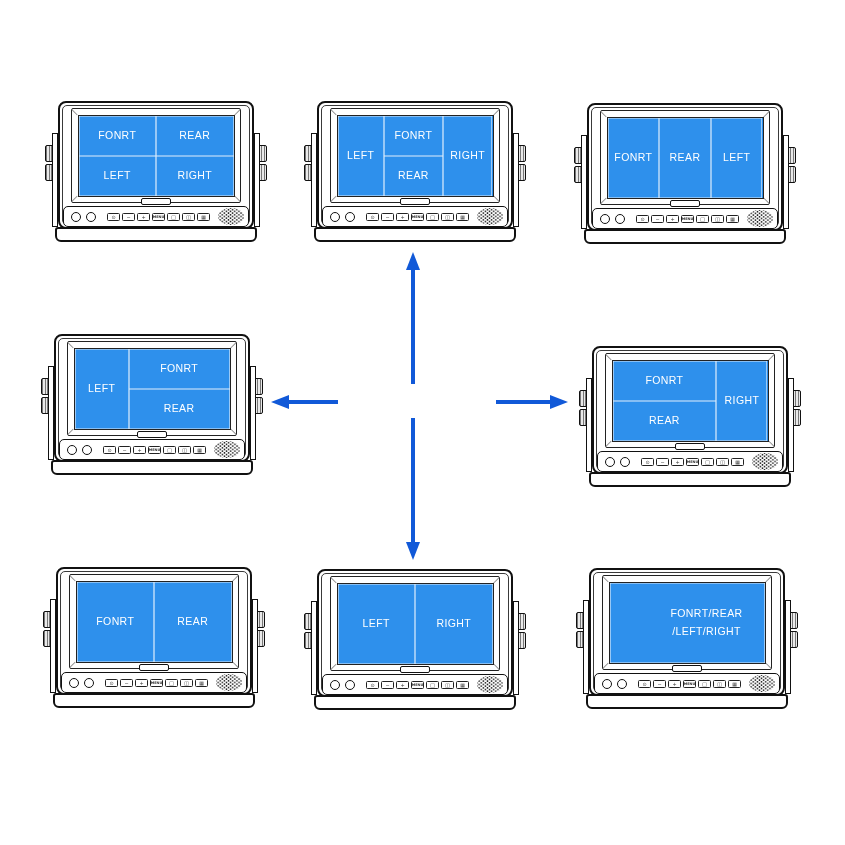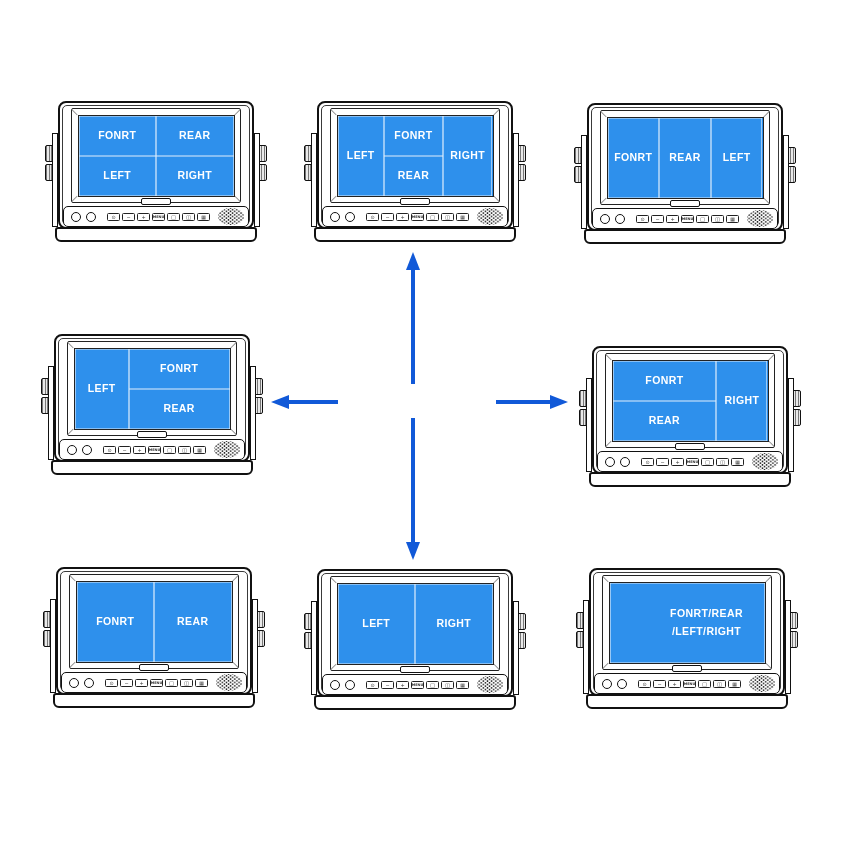--- a/index.html
+++ b/index.html
@@ -10,21 +10,21 @@
   .monitor{position:absolute;width:196px;height:142px}
   .case{position:absolute;left:0;top:0;right:0;height:128px;background:#fff;border:2px solid #111;border-radius:8px;z-index:2;box-sizing:border-box}
   .face-line{position:absolute;inset:2px;border:1px solid #3a3a3a;border-radius:5px}
   .bezel{position:absolute;left:11px;right:11px;top:5px;height:93px;background:#fff;border:1.5px solid #222;border-radius:2px}
   .seam{position:absolute;width:8px;height:1px;background:#8f8f8f}
   .seam.tl{left:0;top:0;transform-origin:0 0;transform:rotate(45deg)}
   .seam.tr{right:0;top:0;transform-origin:100% 0;transform:rotate(-45deg)}
   .seam.bl{left:0;bottom:0;transform-origin:0 100%;transform:rotate(-45deg)}
   .seam.br{right:0;bottom:0;transform-origin:100% 100%;transform:rotate(45deg)}
   .screen{position:absolute;inset:5.5px;background:var(--screen-blue,#2E90EC);border:1px solid #222}
-  .cell{position:absolute;display:flex;align-items:center;justify-content:center;color:#fff;font-weight:bold;font-size:10.5px;letter-spacing:.4px;line-height:1.7;white-space:pre-line;text-align:center;box-shadow:inset 0 0 0 .6px rgba(255,255,255,.85);box-sizing:border-box}
+  .cell{position:absolute;display:flex;align-items:center;justify-content:center;color:#fff;font-weight:normal;font-size:10.5px;letter-spacing:.4px;line-height:1.7;white-space:pre-line;text-align:center;box-shadow:inset 0 0 0 .6px rgba(255,255,255,.85);box-sizing:border-box}
   .tab{position:absolute;left:50%;top:95px;transform:translateX(-50%);width:30px;height:7px;background:#fff;border:1.5px solid #111;border-radius:2px;z-index:5;box-sizing:border-box}
   .controls{position:absolute;left:3px;right:3px;top:103px;height:21px;background:#fff;border:1.5px solid #111;border-radius:5px;display:flex;align-items:center;padding-left:7px;box-sizing:border-box;z-index:3}
   .pwr{width:8px;height:8px;border:1.5px solid #111;border-radius:50%;margin-right:5px;flex:none;background:#fff;box-sizing:content-box}
   .btn-row{display:flex;gap:2px;margin-left:6px}
   .cbtn{width:13px;height:8px;border:1px solid #222;border-radius:1.5px;background:#fff;display:flex;align-items:center;justify-content:center;font-family:"DejaVu Sans",sans-serif;font-size:5px;color:#333;flex:none;overflow:hidden;box-sizing:border-box}
   .cbtn.menu{font-size:3.5px;font-weight:bold}
   .speaker{margin-left:auto;margin-right:4px;width:26px;height:17px;border-radius:50%;flex:none;
     background-image:radial-gradient(circle,#222 .8px,transparent 1px),radial-gradient(circle,#222 .8px,transparent 1px);
     background-size:4.2px 3.4px;background-position:0 0,2.1px 1.7px}
   .base{position:absolute;left:-3px;right:-3px;top:126px;height:15px;background:#fff;border:2px solid #111;border-radius:3px 3px 6px 6px;z-index:1;box-sizing:border-box}

